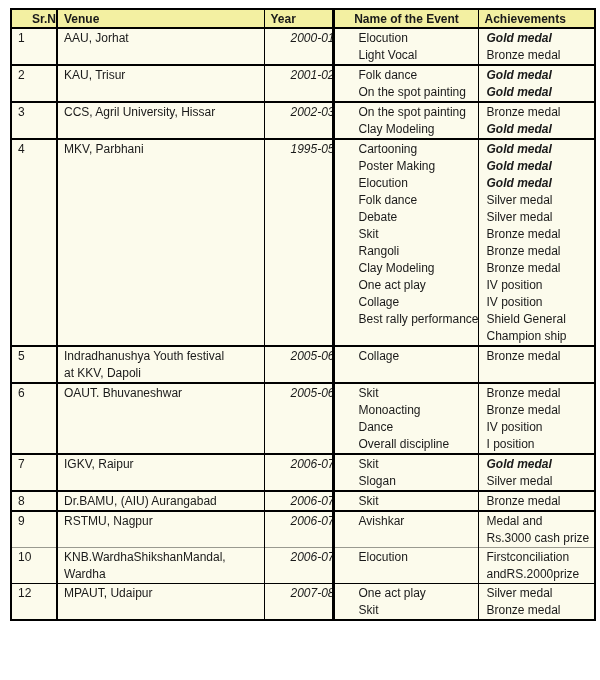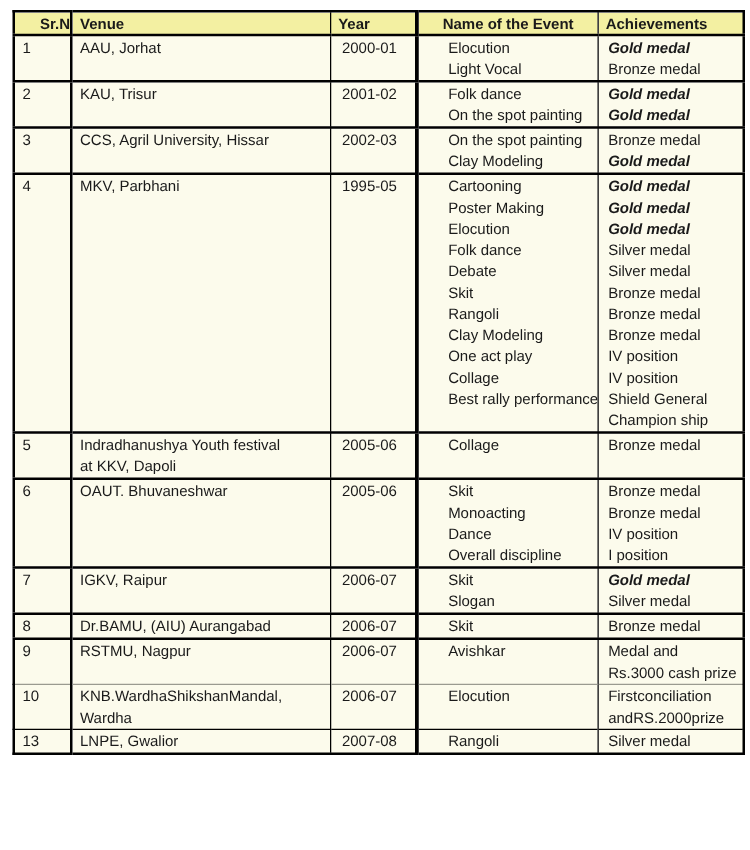--- a/index.html
+++ b/index.html
@@ -38,21 +38,21 @@
     line-height:15px;
     padding-top:2px;
   }
   
   .col-sr{border-right:2px solid var(--border);}
   .col-venue{border-right:1px solid var(--border);}
   .col-year{border-right:3px solid var(--border);}
   .col-event{border-right:1px solid var(--border);}
   th.col-sr{padding-left:20px;margin-left:28px;}
   th.col-event{text-align:center;}
-  td.col-year{padding-left:9px;}
+  td.col-year{padding-left:26px;font-style:italic;}
   td.col-event{padding-left:24px;}
   td.col-ach{padding-left:8px;}
   
   tbody tr{border-top:2px solid var(--border);}
   tbody tr:nth-child(10){border-top:1px solid #9a9a90;}
   tbody tr:nth-child(11){border-top-width:1px;}
   tbody tr:nth-child(12){border-top-width:1px;}
   .line{
     line-height:17px;
     height:17px;
@@ -304,30 +304,32 @@
             <div class="line jline">
               <span>and</span>
               <span>RS.</span>
               <span>2000</span>
               <span>prize</span>
             </div>
           </td>
         </tr>
         <tr>
           <td class="col-sr">
-            <div class="line">13</div>
-          </td>
-          <td class="col-venue">
-            <div class="line">LNPE, Gwalior</div>
+            <div class="line">12</div>
+          </td>
+          <td class="col-venue">
+            <div class="line">MPAUT, Udaipur</div>
           </td>
           <td class="col-year">
             <div class="line">2007-08</div>
           </td>
           <td class="col-event">
-            <div class="line">Rangoli</div>
+            <div class="line">One act play</div>
+            <div class="line">Skit</div>
           </td>
           <td class="col-ach">
             <div class="line">Silver medal</div>
+            <div class="line">Bronze medal</div>
           </td>
         </tr>
       </tbody>
   </table>
 </div>
 
 </body></html>

